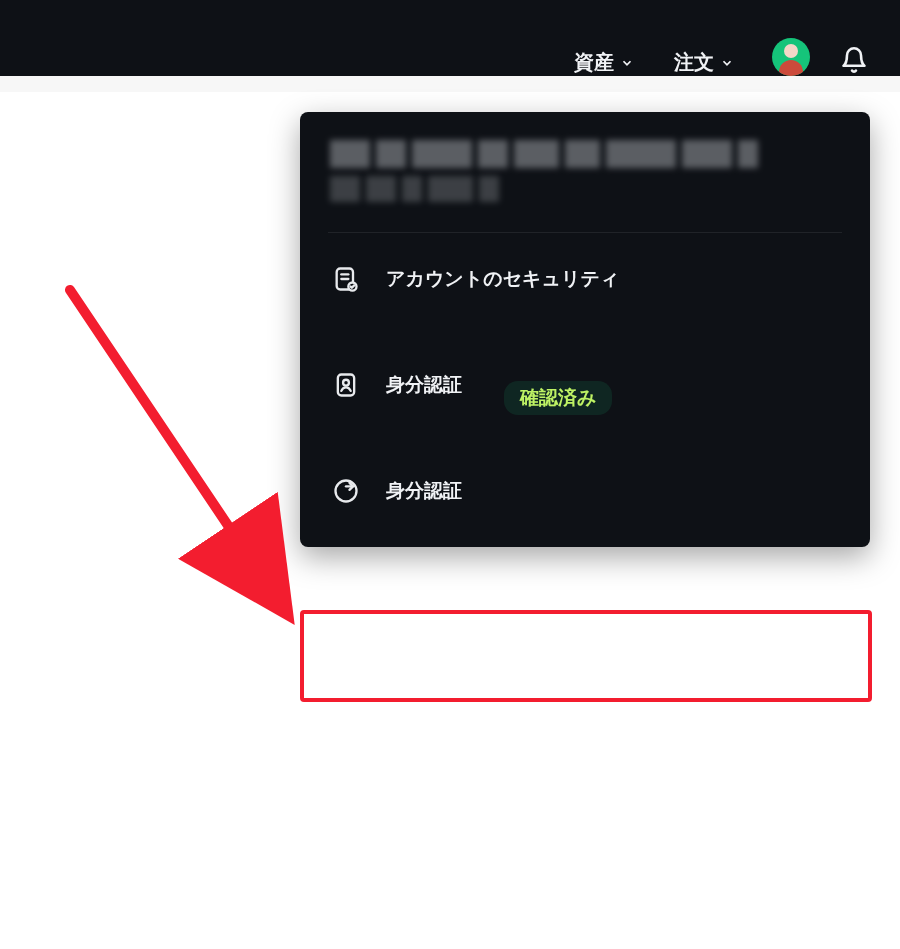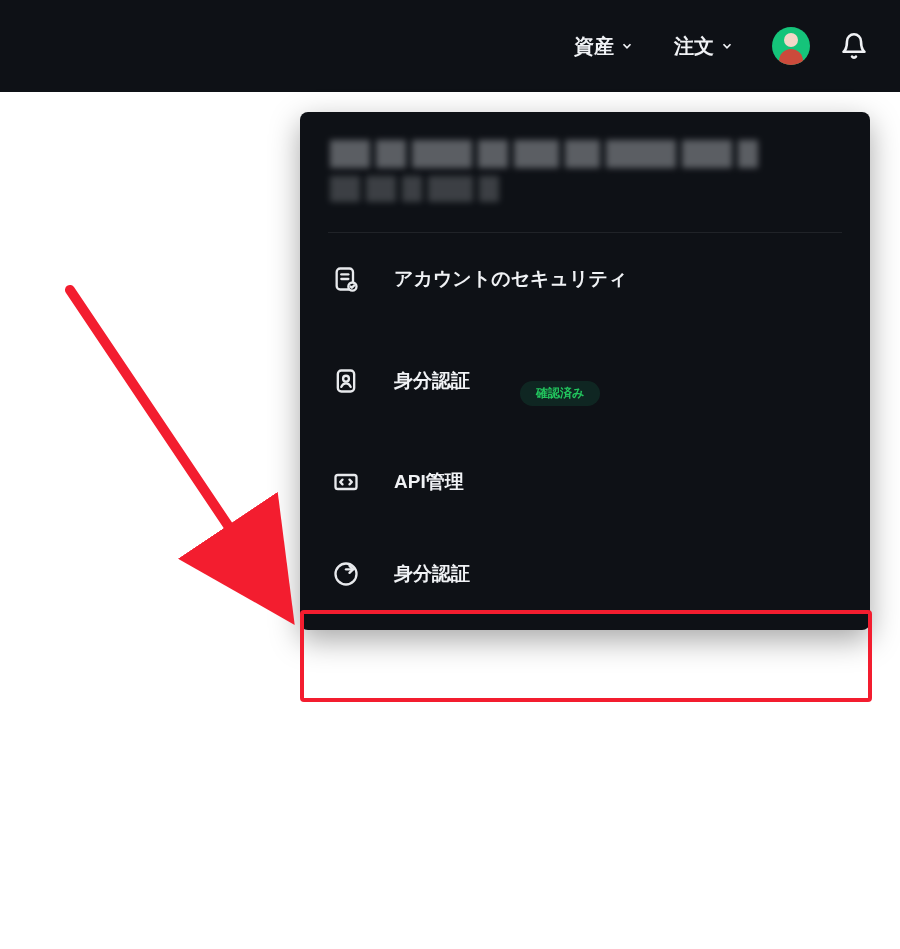--- a/index.html
+++ b/index.html
@@ -1,33 +1,33 @@
 <!DOCTYPE html>
 <html><head>
 <meta charset="utf-8">
 <style>
   html,body{margin:0;padding:0;width:900px;height:949px;background:#f7f7f7;font-family:-apple-system,"Hiragino Sans","Hiragino Kaku Gothic ProN","Yu Gothic",Meiryo,sans-serif;overflow:hidden;}
-  .topbar{position:absolute;top:0;left:0;right:0;height:92px;background:#0e1116;display:flex;align-items:center;justify-content:flex-end;padding-right:20px;box-sizing:border-box;z-index:5;padding-left:9px;}
+  .topbar{position:absolute;top:0;left:0;right:0;height:76px;background:#0e1116;display:flex;align-items:flex-end;justify-content:flex-end;padding-right:20px;box-sizing:border-box;z-index:5;padding-left:9px;}
   .nav-item{display:flex;align-items:center;gap:6px;color:#f0f2f5;font-size:20px;font-weight:600;padding:0 20px;cursor:pointer;}
   .nav-item svg{flex-shrink:0;}
   .avatar{width:38px;height:38px;border-radius:50%;background:#15c47a;margin:0 18px;position:relative;overflow:hidden;cursor:pointer;}
   .avatar .head{position:absolute;width:14px;height:14px;border-radius:50%;background:#f4d7c8;top:6px;left:12px;}
   .avatar .body{position:absolute;width:24px;height:18px;border-radius:12px 12px 0 0;background:#cc4a3b;bottom:-2px;left:7px;}
   .bell{width:32px;height:32px;display:flex;align-items:center;justify-content:center;cursor:pointer;color:#f0f2f5;margin:0 10px;}
   .page{position:absolute;top:92px;left:0;right:0;bottom:0;background:#ffffff;}
   .dropdown{position:absolute;top:112px;left:300px;width:570px;background:#0e1116;border-radius:8px;box-shadow:0 10px 30px rgba(0,0,0,.35);z-index:10;padding-bottom:10px;}
   .dd-header{padding:28px 30px 22px 30px;}
   .blur-row{display:flex;gap:6px;}
   .blur-block{background:#9a9ea3;height:28px;margin-bottom:8px;filter:blur(3px);opacity:.55;}
   .blur-row2 .blur-block{height:26px;background:#74787c;opacity:.45;}
   .dd-divider{height:1px;background:rgba(255,255,255,.08);margin:0 28px;}
-  .dd-item{display:flex;align-items:center;gap:32px;padding:30px 30px;cursor:pointer;position:relative;}
+  .dd-item{display:flex;align-items:center;gap:24px;padding:30px 30px;cursor:pointer;position:relative;}
   .dd-item .icon{width:32px;height:32px;display:flex;align-items:center;justify-content:center;color:#e8eaed;flex-shrink:0;}
   .dd-label{color:#f0f2f5;font-size:19px;font-weight:600;}
-  .badge{display:inline-flex;align-items:center;justify-content:center;margin-left:18px;padding:4px 16px;border-radius:14px;background:rgba(21,196,122,.12);color:#22c55e;font-size:12px;font-weight:600;margin-top:26px;}
+  .badge{display:inline-flex;align-items:center;justify-content:center;margin-left:18px;padding:4px 16px;border-radius:14px;background:rgba(21,196,122,.12);color:#bef264;font-size:19px;font-weight:600;margin-top:26px;}
   .highlight-box{position:absolute;left:300px;top:610px;width:572px;height:92px;border:4px solid #f31d2f;border-radius:4px;z-index:20;pointer-events:none;box-sizing:border-box;}
   .arrow-svg{position:absolute;left:40px;top:280px;z-index:25;pointer-events:none;}
 </style>
 </head>
 <body>
 
 <div class="topbar">
   <div class="nav-item">
     <span>資産</span>
     <svg width="14" height="14" viewBox="0 0 24 24" fill="none" stroke="currentColor" stroke-width="3">
@@ -97,30 +97,20 @@
           <circle cx="12" cy="10" r="2.5"></circle>
           <path d="M8 17c.8-2 2.3-3 4-3s3.2 1 4 3"></path>
         </svg>
     </span>
     <span class="dd-label">身分認証</span>
     <span class="badge">確認済み</span>
   </div>
 
 
 
-  <div class="dd-item">
-    <span class="icon">
-      <svg width="28" height="28" viewBox="0 0 24 24" fill="none" stroke="currentColor" stroke-width="2" stroke-linecap="round" stroke-linejoin="round">
-          <rect x="3" y="6" width="18" height="12" rx="2"></rect>
-          <path d="M9 10l-2 2 2 2"></path>
-          <path d="M15 10l2 2-2 2"></path>
-        </svg>
-    </span>
-    <span class="dd-label">API管理</span>
-  </div>
 
   <div class="dd-item">
     <span class="icon">
       <svg width="28" height="28" viewBox="0 0 24 24" fill="none" stroke="currentColor" stroke-width="2" stroke-linecap="round" stroke-linejoin="round">
           <circle cx="12" cy="12" r="9"></circle>
           <path d="M12 8h6"></path>
           <path d="M15 5l3 3-3 3"></path>
         </svg>
     </span>
     <span class="dd-label">身分認証</span>

